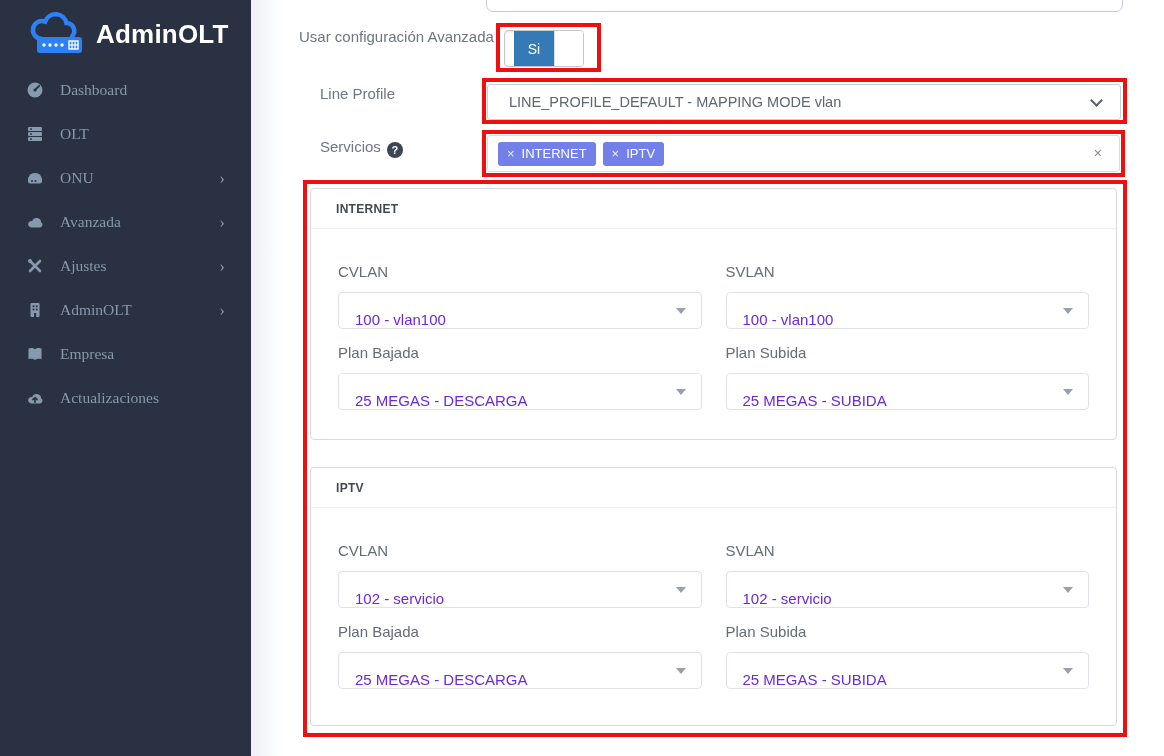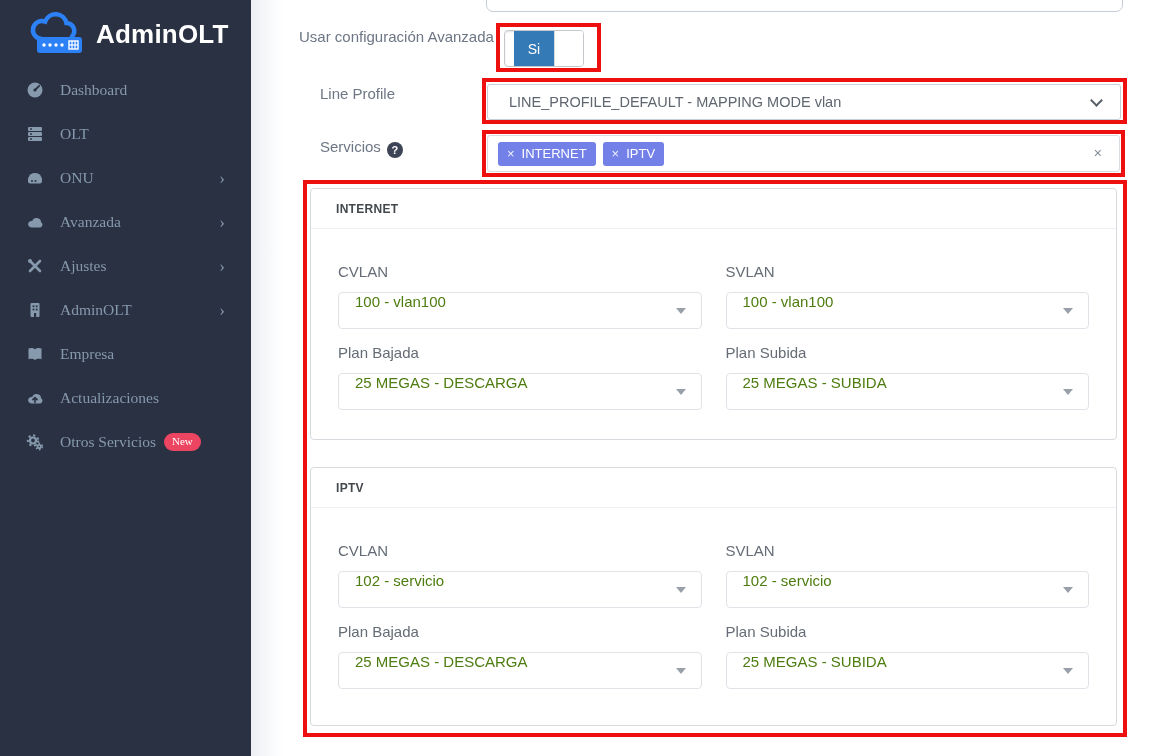--- a/index.html
+++ b/index.html
@@ -58,22 +58,22 @@
   .card2 { top:467px; height:259px; }
   .card-h { height:40px; display:flex; align-items:center; padding-left:25px;
             border-bottom:1px solid #eef0f2; font-size:12px; font-weight:bold;
             color:#43484d; letter-spacing:.3px; }
   .card-b { padding:34px 27px 0; }
   .fgrid { display:flex; gap:24px; }
   .row2 { margin-top:15px; }
   .fcol { flex:1; min-width:0; }
   .clabel { font-size:15px; color:#656c75; margin-bottom:12px; }
   .pselect { position:relative; height:37px; border:1px solid #dfe3e8; border-radius:4px;
-             background:#fff; display:flex; align-items:flex-start; padding-left:16px;
-             font-size:15px; color:#4d7c0f; cursor:pointer; }
+             background:#fff; display:flex; align-items:flex-end; padding-left:16px;
+             font-size:15px; color:#6d28d9; cursor:pointer; }
   .caret { position:absolute; right:15px; top:15px; width:0; height:0;
            border-left:5px solid transparent; border-right:5px solid transparent;
            border-top:6px solid #99a0a9; }
 
   
   .ann { position:absolute; border:4px solid #ee0f0f; pointer-events:none; z-index:6; }
   .ann1 { left:245px; top:23px;  width:105px; height:49px; }
   .ann2 { left:231px; top:78px;  width:645px; height:46px; }
   .ann3 { left:231px; top:130px; width:643px; height:47px; }
   .ann4 { left:52px;  top:180px; width:824px; height:557px; }
@@ -192,32 +192,20 @@
       <div class="nav-item">
         <span class="nav-ic">
           <svg width="18" height="18" viewBox="0 0 18 18">
               <path d="M5.3 14.5 a3.3 3.3 0 1 1 .9-6.5 a4.6 4.6 0 0 1 8.9 1.2 a2.9 2.9 0 0 1-.8 5.3 z" fill="#8699ad"></path>
               <path d="M9 13.5 V8.5 M9 8.5 L6.9 10.6 M9 8.5 L11.1 10.6" stroke="#2a3142" stroke-width="1.6" fill="none" stroke-linecap="round"></path>
             </svg>
         </span>
         <span>Actualizaciones</span>
       </div>
 
-      <div class="nav-item">
-        <span class="nav-ic">
-          <svg width="18" height="18" viewBox="0 0 18 18">
-              <circle cx="7" cy="7.5" r="3" fill="none" stroke="#8699ad" stroke-width="2.2"></circle>
-              <circle cx="7" cy="7.5" r="5.2" fill="none" stroke="#8699ad" stroke-width="2" stroke-dasharray="2.2 2.6"></circle>
-              <circle cx="13.2" cy="13.5" r="1.7" fill="none" stroke="#8699ad" stroke-width="1.8"></circle>
-              <circle cx="13.2" cy="13.5" r="3.2" fill="none" stroke="#8699ad" stroke-width="1.5" stroke-dasharray="1.6 1.9"></circle>
-            </svg>
-        </span>
-        <span>Otros Servicios</span>
-        <span class="badge">New</span>
-      </div>
     </nav>
   </aside>
 
   <main class="main">
     <div class="edge-fade"></div>
 
     <div class="partial-input"></div>
 
     <span class="flabel" style="left:48px; top:28px;">Usar configuración Avanzada</span>
     <div class="toggle">

